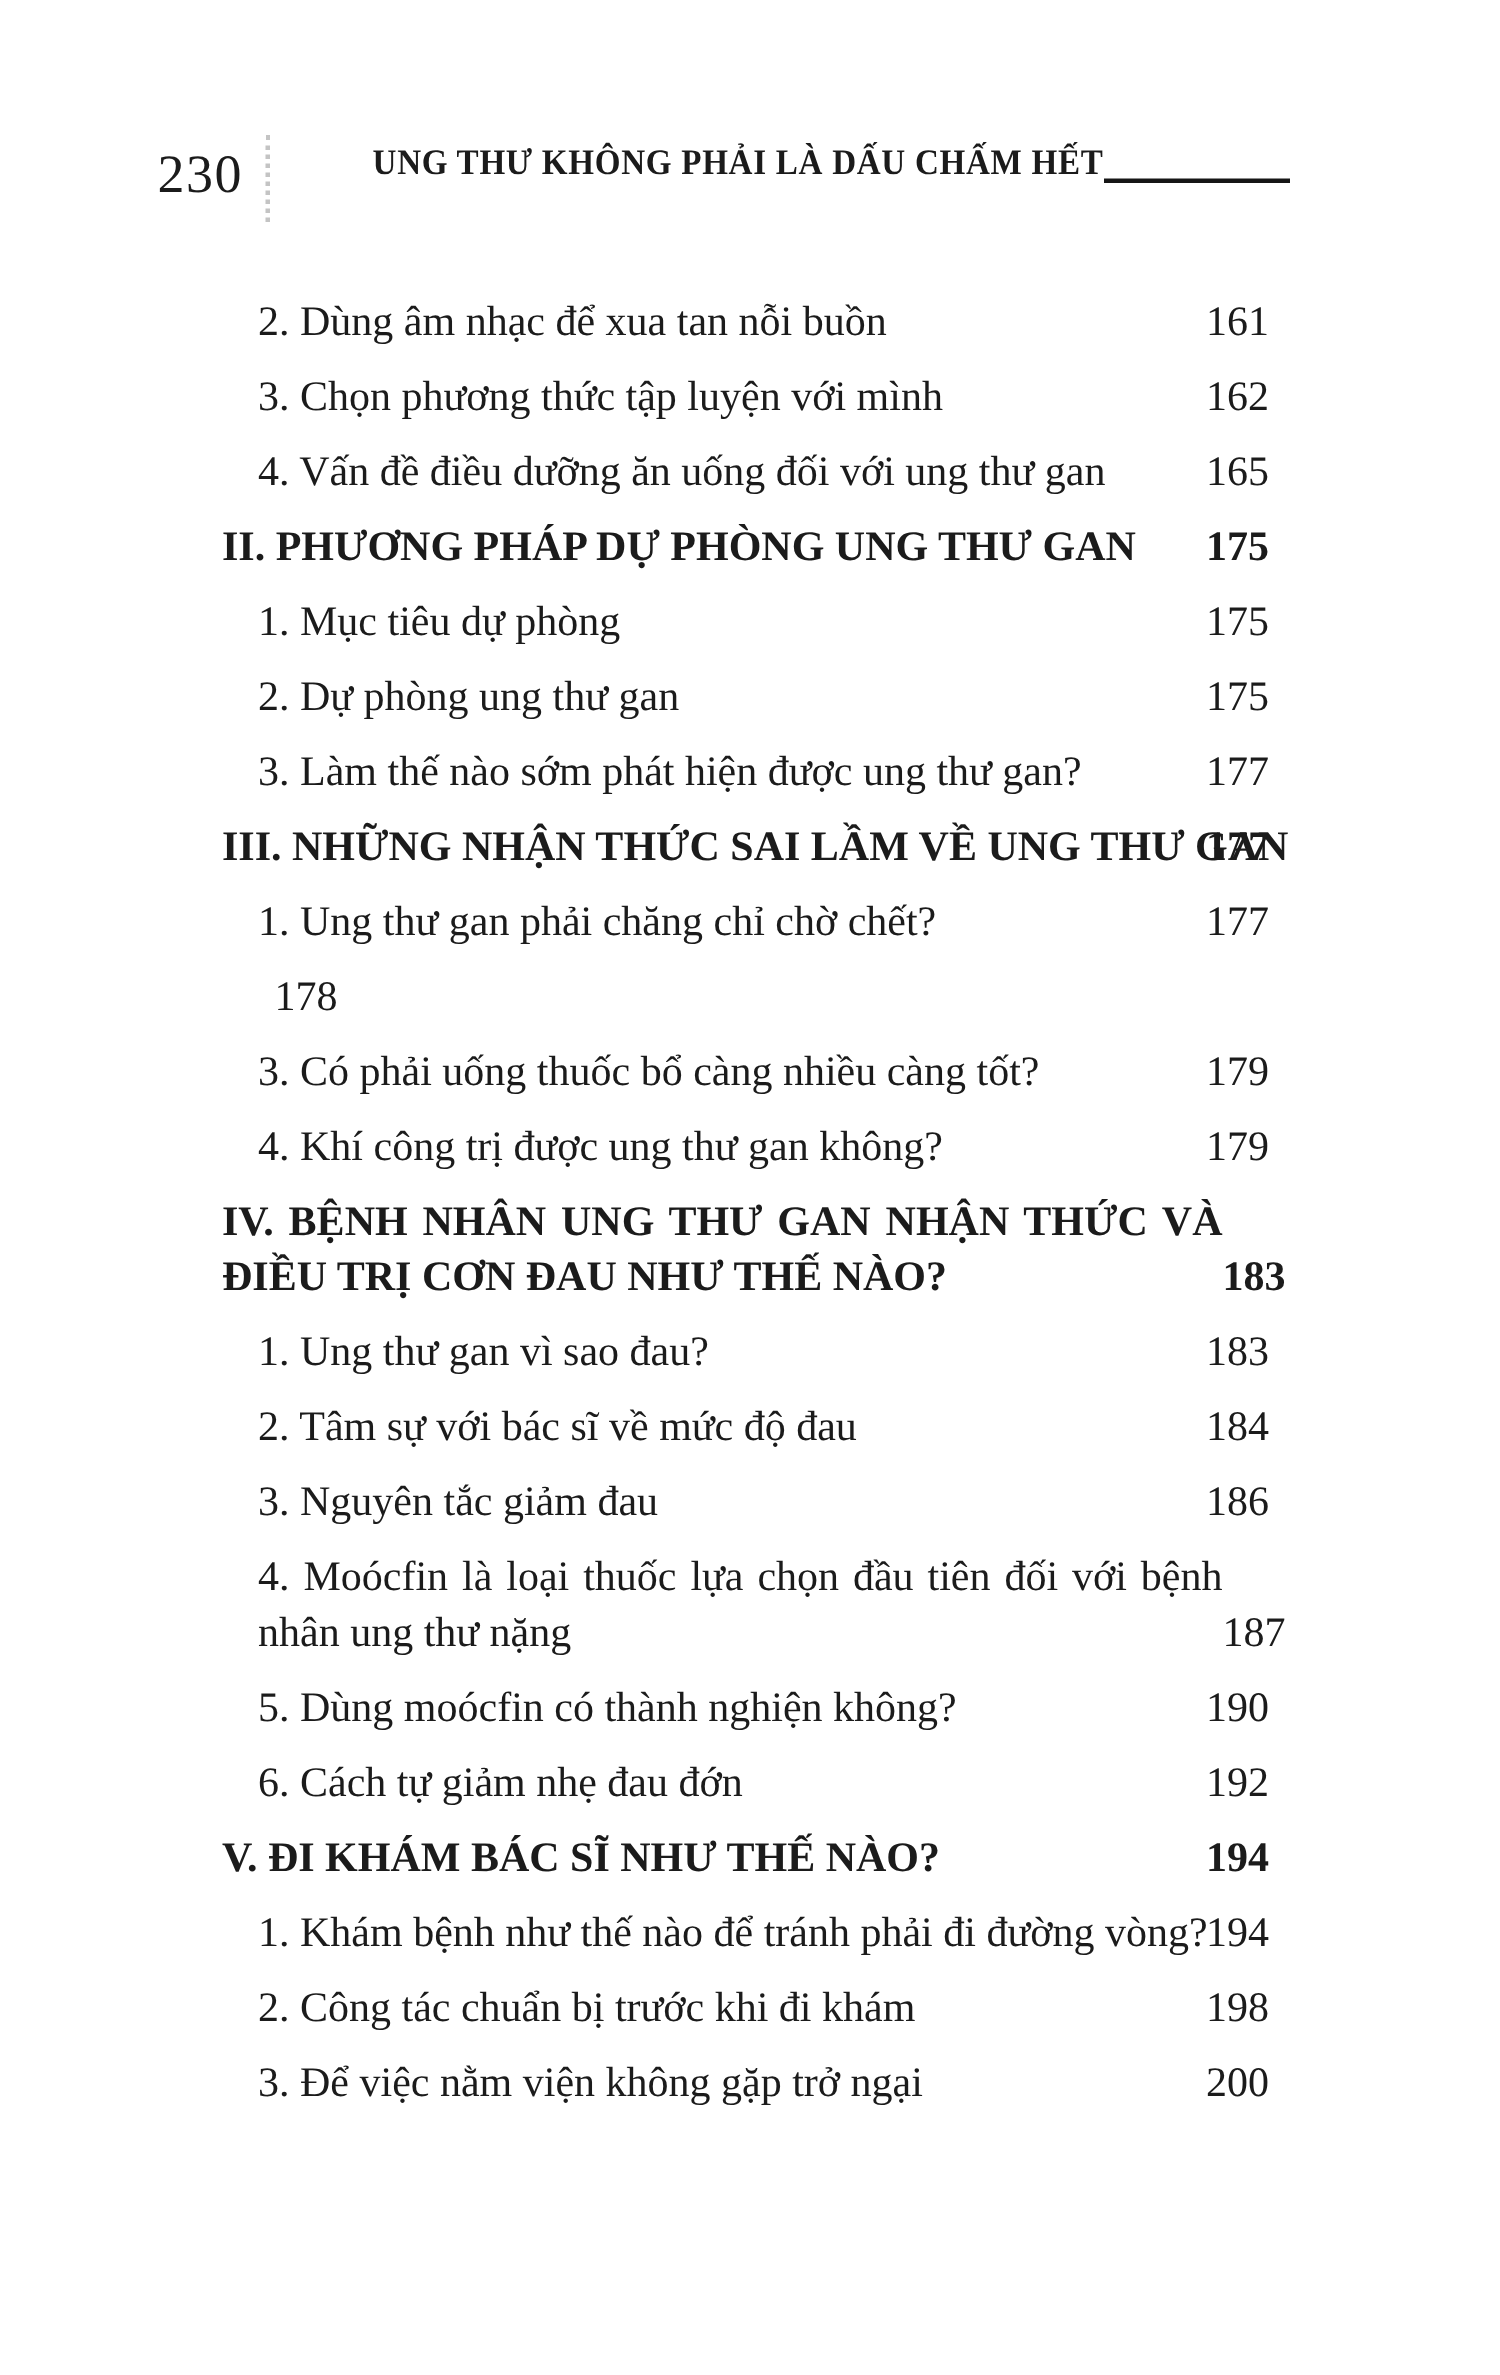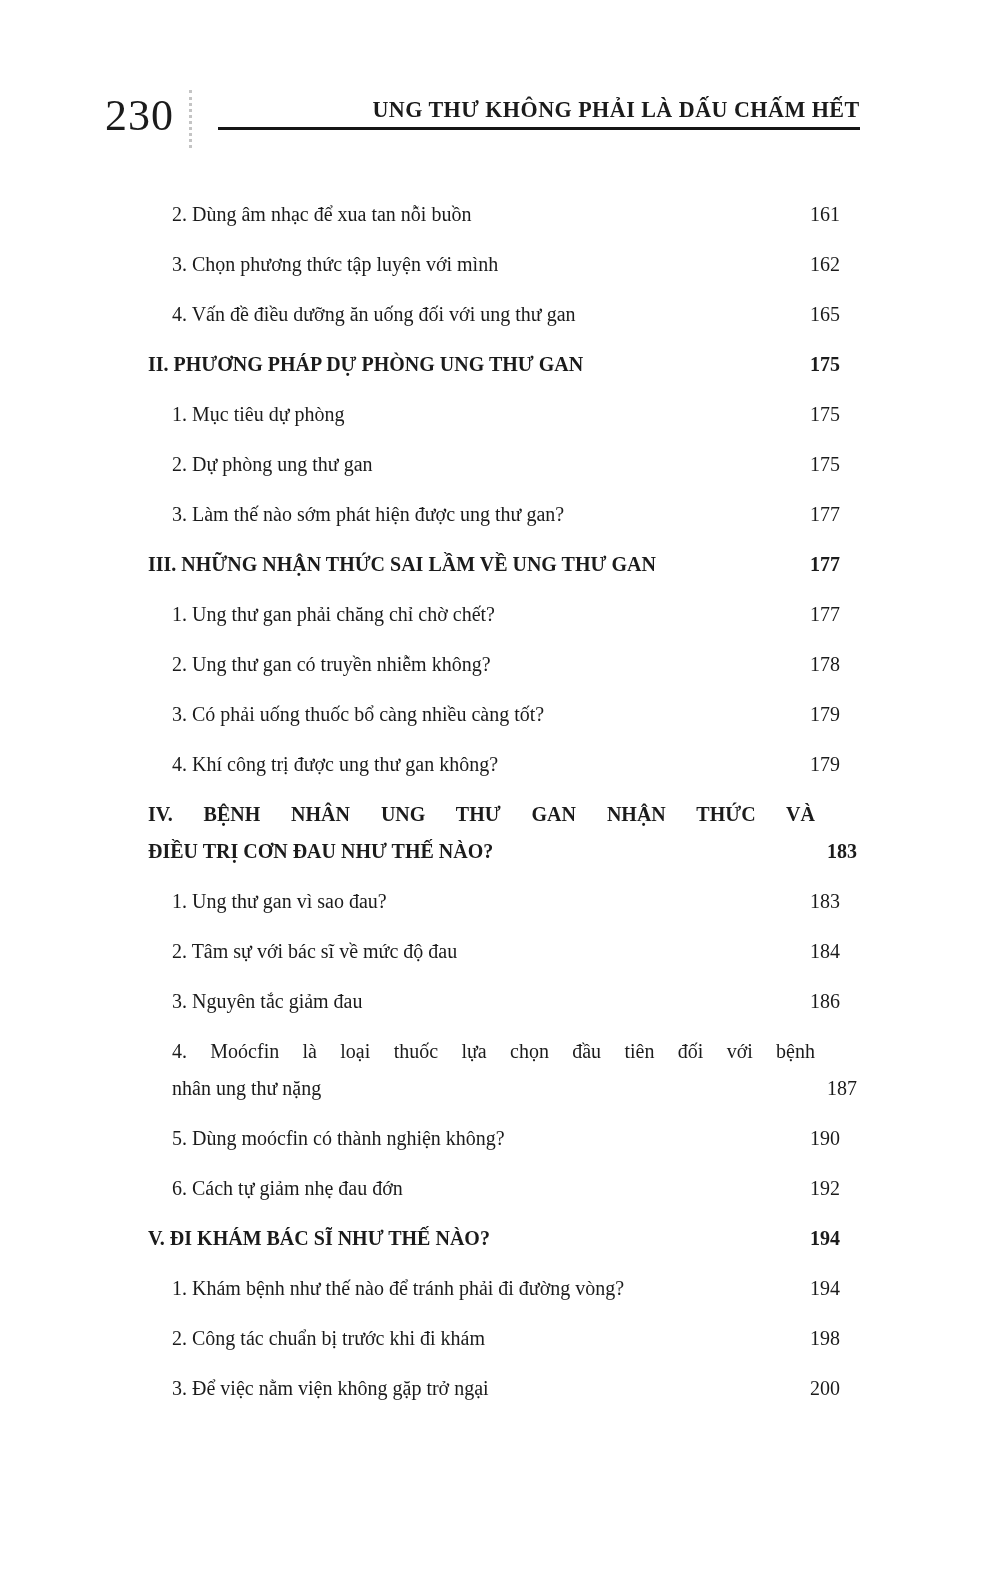--- a/index.html
+++ b/index.html
@@ -13,36 +13,35 @@
     position: relative;
   }
 
   
   .header {
     margin: 96px 140px 0 105px;
     display: flex;
     align-items: flex-start;
   }
   .pagenum {
-    font-size: 44px;
+    font-size: 36px;
     line-height: 40px;
     letter-spacing: 1px;
     flex-shrink: 0;
   }
   .dots {
     border-left: 3px dotted #c4c4c4;
     height: 58px;
     margin-left: 15px;
     margin-top: -6px;
     flex-shrink: 0;
   }
   .headright {
     flex: 1;
     display: flex;
-    flex-direction: column;
     align-items: flex-end;
     padding-left: 26px;
     min-width: 0;
   }
   .runtitle {
     font-size: 24px;
     line-height: 26px;
     letter-spacing: 0.5px;
     white-space: nowrap;
     transform: scaleX(0.92);
@@ -51,21 +50,21 @@
   }
   .rule {
     width: 100%;
     border-top: 3px solid #161616;
     margin-top: 5px;
   }
 
   
   .toc {
     margin: 48px 143px 0 148px;
-    font-size: 20px;
+    font-size: 28px;
   }
   .entry {
     display: flex;
     align-items: flex-end;
     line-height: 37px;
     margin-bottom: 13px;
   }
   .entry .t {
     flex: 1;
     white-space: nowrap;
@@ -141,21 +140,20 @@
     </div>
     <div class="entry section">
       <span class="t">III. NHỮNG NHẬN THỨC SAI LẦM VỀ UNG THƯ GAN</span>
       <span class="num">177</span>
     </div>
     <div class="entry sub">
       <span class="t">1. Ung thư gan phải chăng chỉ chờ chết?</span>
       <span class="num">177</span>
     </div>
     <div class="entry sub">
-      <span class="t">2. Ung thư gan có truyền nhiễm không?</span>
       <span class="num">178</span>
     </div>
     <div class="entry sub">
       <span class="t">3. Có phải uống thuốc bổ càng nhiều càng tốt?</span>
       <span class="num">179</span>
     </div>
     <div class="entry sub">
       <span class="t">4. Khí công trị được ung thư gan không?</span>
       <span class="num">179</span>
     </div>

